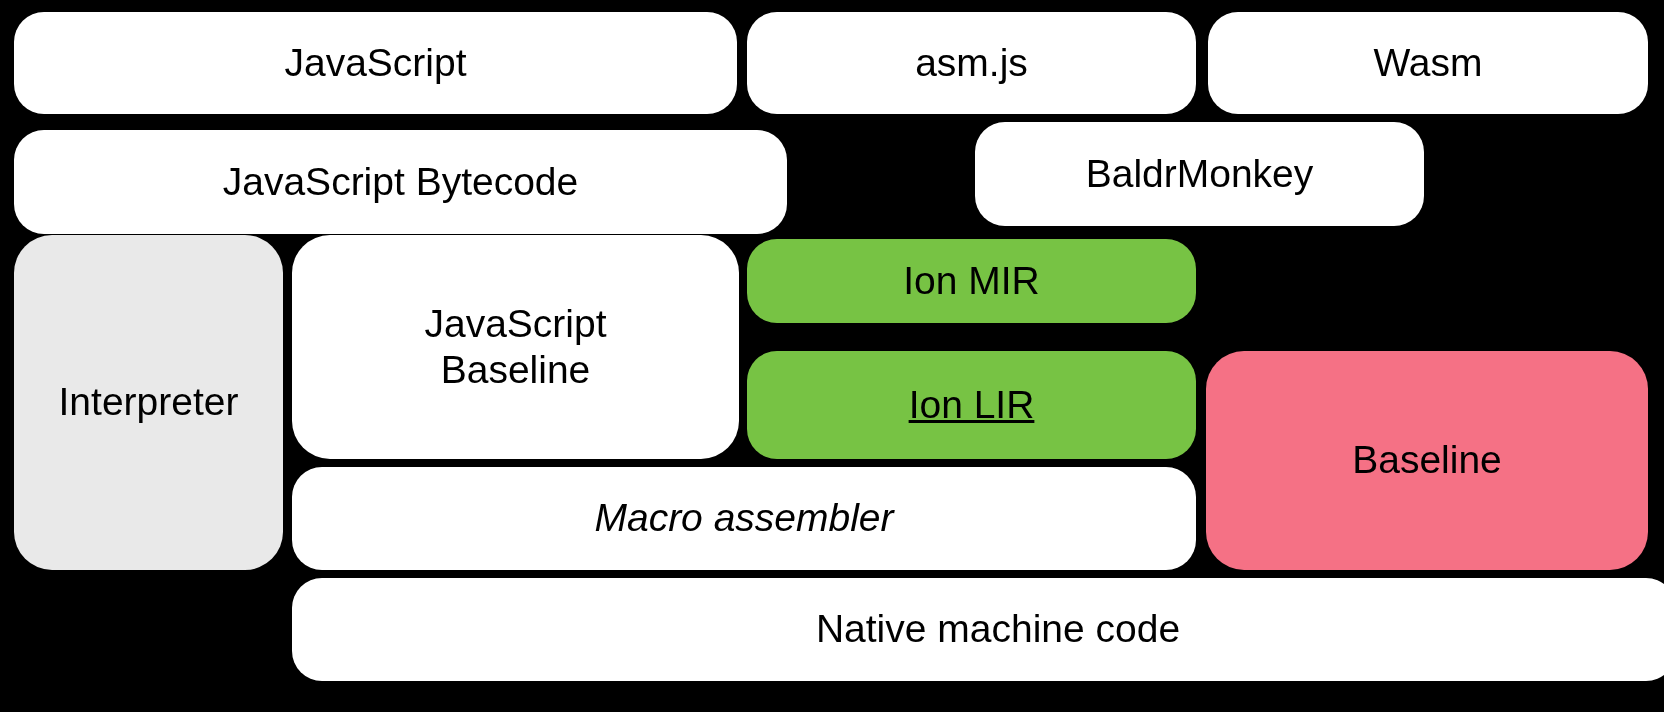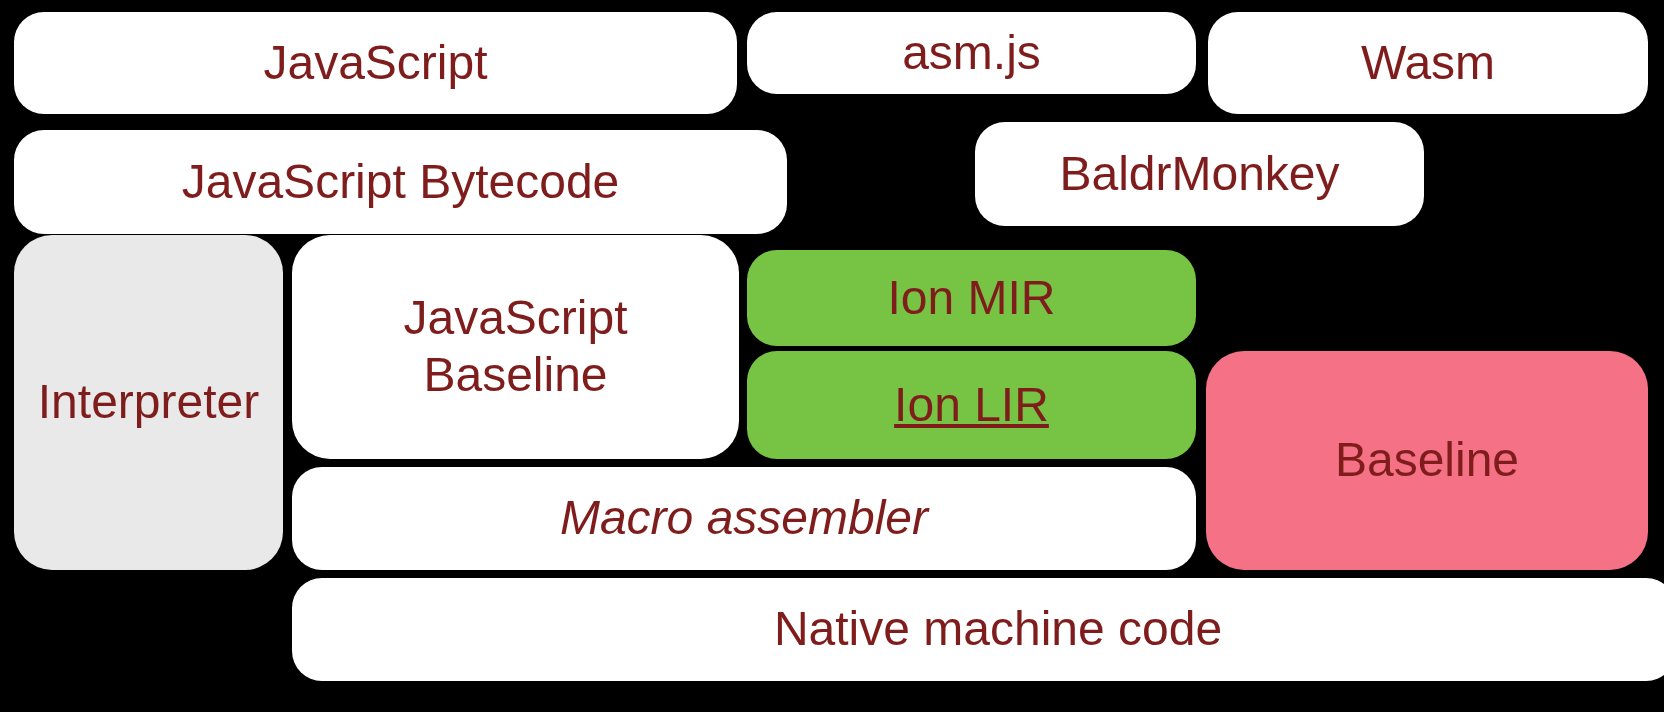--- a/index.html
+++ b/index.html
@@ -15,44 +15,44 @@
     overflow: hidden;
     font-family: "Liberation Sans", sans-serif;
   }
   .box {
     position: absolute;
     display: flex;
     align-items: center;
     justify-content: center;
     text-align: center;
     border-radius: 30px;
-    color: #7f1d1d;
-    font-size: 48px;
+    color: #000000;
+    font-size: 39px;
     line-height: 1.18;
     background: #ffffff;
   }
   .box.tall { border-radius: 38px; }
   .label { display: block; }
   .stack {
     display: flex;
     flex-direction: column;
     align-items: center;
   }
 
   
   .b-javascript   { left: 14px;   top: 12px;  width: 723px;  height: 102px; }
-  .b-asmjs        { left: 747px;  top: 12px;  width: 449px;  height: 82px; }
+  .b-asmjs        { left: 747px;  top: 12px;  width: 449px;  height: 102px; }
   .b-wasm         { left: 1208px; top: 12px;  width: 440px;  height: 102px; }
   
   .b-bytecode     { left: 14px;   top: 122px; width: 773px;  height: 104px; margin-top: 8px; }
   .b-baldrmonkey  { left: 975px;  top: 122px; width: 449px;  height: 104px; }
   
   .b-interpreter  { left: 14px;   top: 235px; width: 269px;  height: 335px; }
   .b-baseline     { left: 292px;  top: 235px; width: 447px;  height: 224px; }
-  .b-ion-mir      { left: 747px;  top: 250px; width: 449px;  height: 96px; }
+  .b-ion-mir      { left: 747px;  top: 239px; width: 449px;  height: 84px; }
   .b-ion-lir      { left: 747px;  top: 351px; width: 449px;  height: 108px; }
   .b-cretonne     { left: 1206px; top: 351px; width: 442px;  height: 219px; }
   
   .b-macro        { left: 292px;  top: 467px; width: 904px;  height: 103px; }
   .b-native       { left: 292px;  top: 578px; width: 1356px; height: 103px; padding-left: 28px; }
 </style>
 </head>
 <body>
 
 <div class="canvas" style="background-color: rgb(0, 0, 0);">

